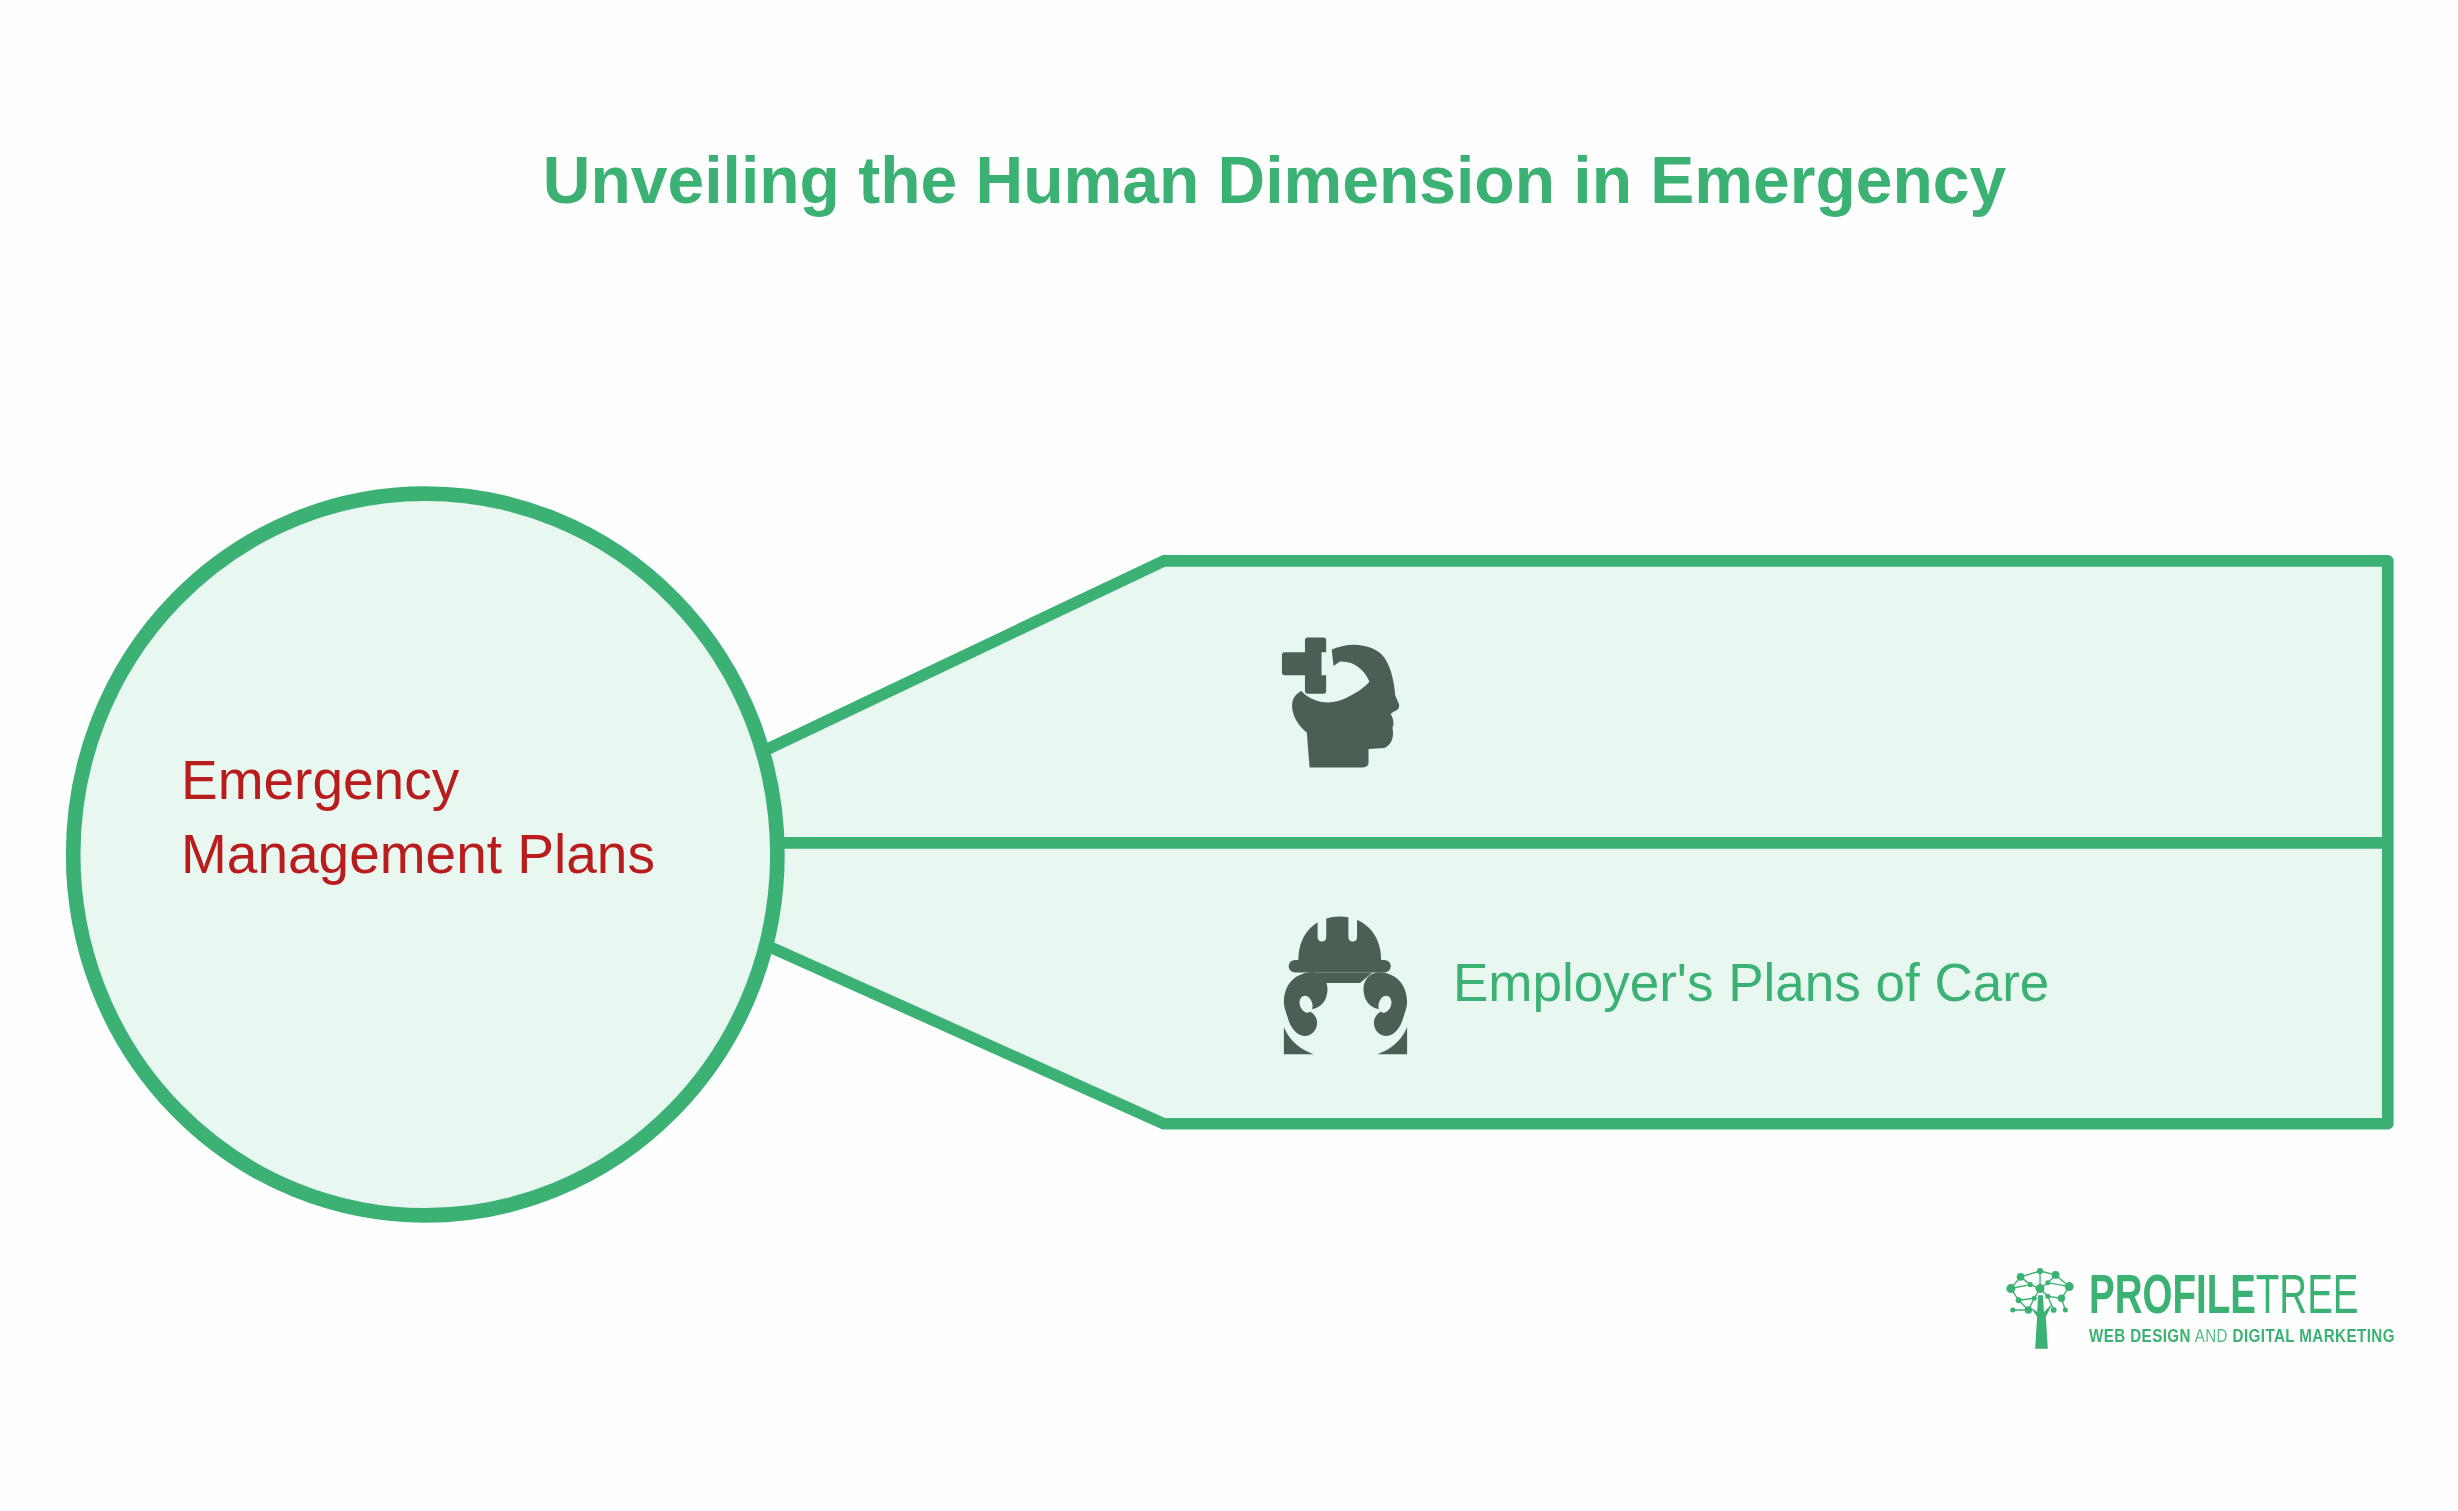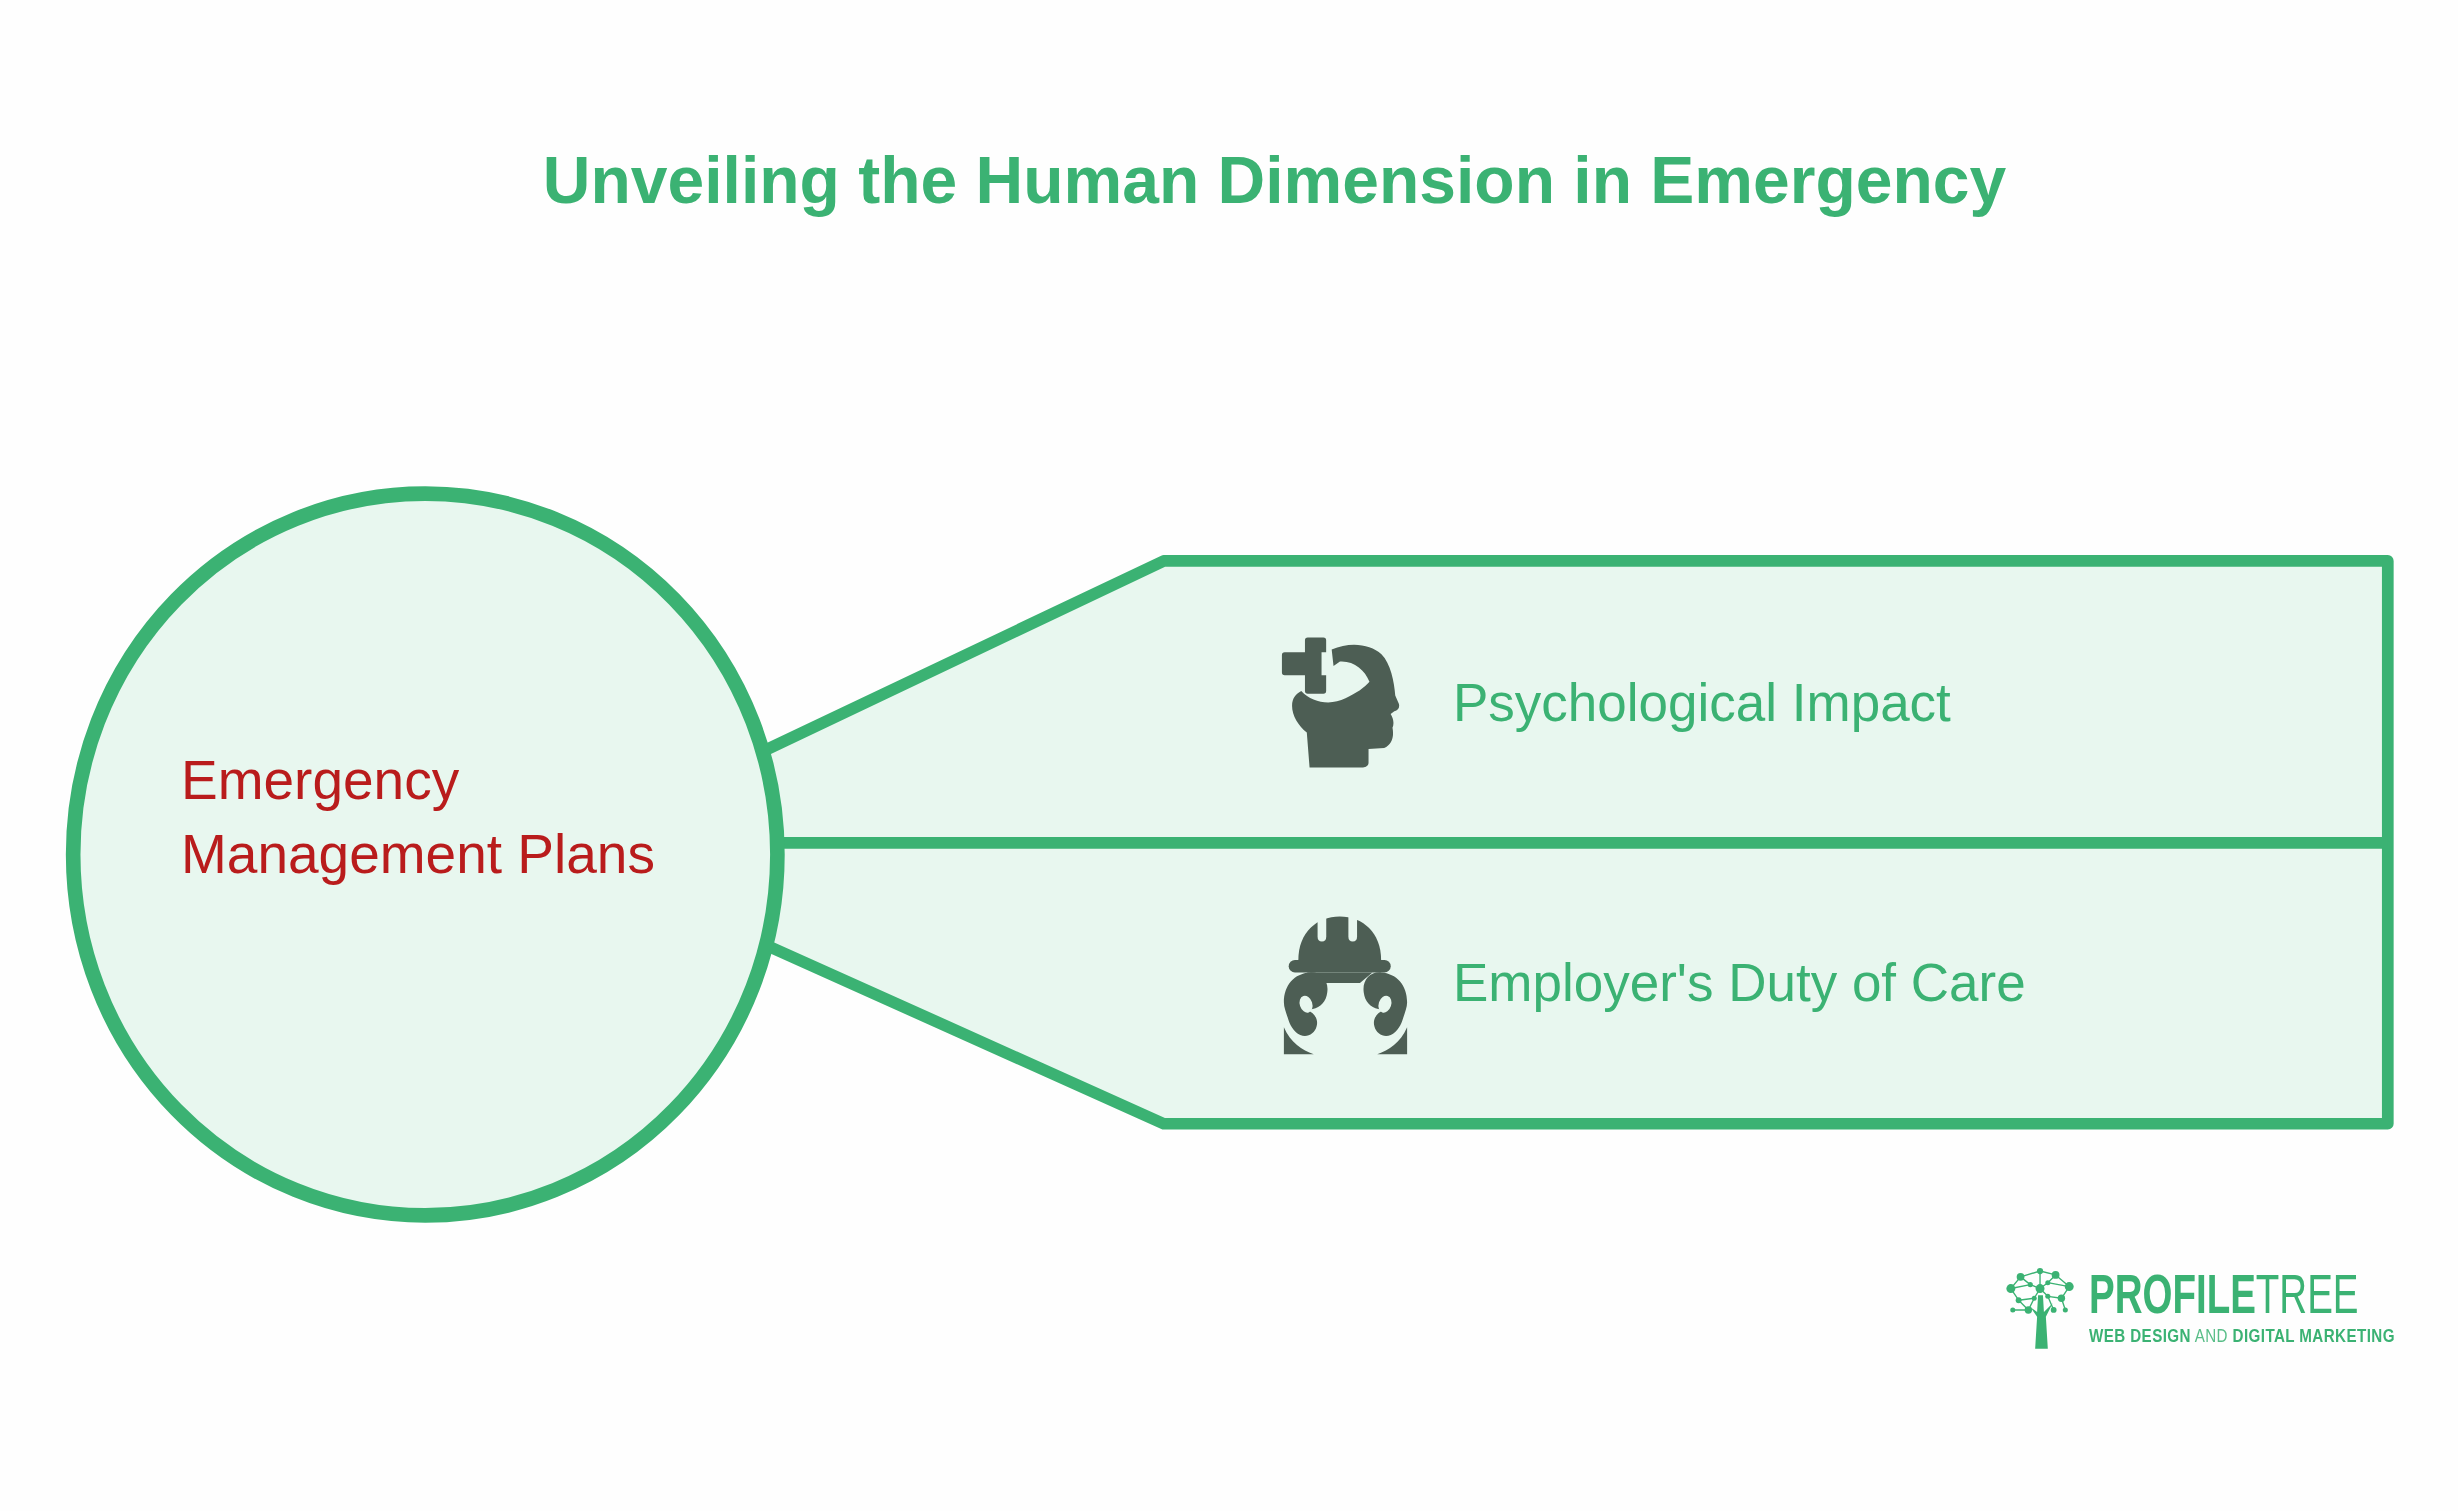--- a/index.html
+++ b/index.html
@@ -113,21 +113,20 @@
         L31 143
         L28 105
         C19 98 12 87 12 76
         C12 68 16 63 22 60
         C34 73 54 76 70 68
         C82 62 90 57 96 50
         C91 37 79 27 64 28
         L57 33
         Z"></path>
     </svg>
-    <span class="branch-label">Psychological Impact</span>
   </div>
 
   <div class="branch-row second">
     <svg class="branch-icon" width="129" height="144" viewBox="0 0 134 148">
 
       <path fill="#4d5e54" d="M18 50 C18 22 37 5 61 5 C85 5 104 22 104 50 Z"></path>
 
       <path fill="#e8f7ef" d="M38 4 L47 4 L47 26 Q47 31 42.5 31 Q38 31 38 26 Z"></path>
       <path fill="#e8f7ef" d="M70 4 L79 4 L79 26 Q79 31 74.5 31 Q70 31 70 26 Z"></path>
 
@@ -162,21 +161,21 @@
           L27 102
           C35 105 39 112 37 119
           C35 127 27 131 20 128
           C13 125 9 117 7 110
           C5 104 3 99 3 94
           Z"></path>
         <path fill="#4d5e54" d="M3 120 C10 136 22 144 34 148 L3 148 Z"></path>
         <ellipse cx="26" cy="96" rx="6.5" ry="9" fill="#e8f7ef" transform="rotate(-18 26 96)"></ellipse>
       </g>
     </svg>
-    <span class="branch-label">Employer's Duty of Care</span>
+    <span class="branch-label">Employer's Plans of Care</span>
   </div>
 
   <div class="logo">
     <svg width="72" height="84" viewBox="0 0 74 86">
       <g stroke="#3bb273" stroke-width="1.4" fill="none">
         <path d="M36 5 L16 11 M36 5 L52 9 M16 11 L6 23 M16 11 L26 19 M52 9 L66 21 M52 9 L44 17
                  M26 19 L36 23 M44 17 L36 23 M6 23 L14 35 M66 21 L58 33 M14 35 L24 45 M58 33 L62 45
                  M36 23 L30 33 M36 23 L44 31 M30 33 L24 45 M44 31 L50 45 M14 35 L30 33 M58 33 L44 31
                  M6 23 L26 19 M66 21 L44 17 M24 45 L8 45 M36 5 L36 23"></path>
       </g>

